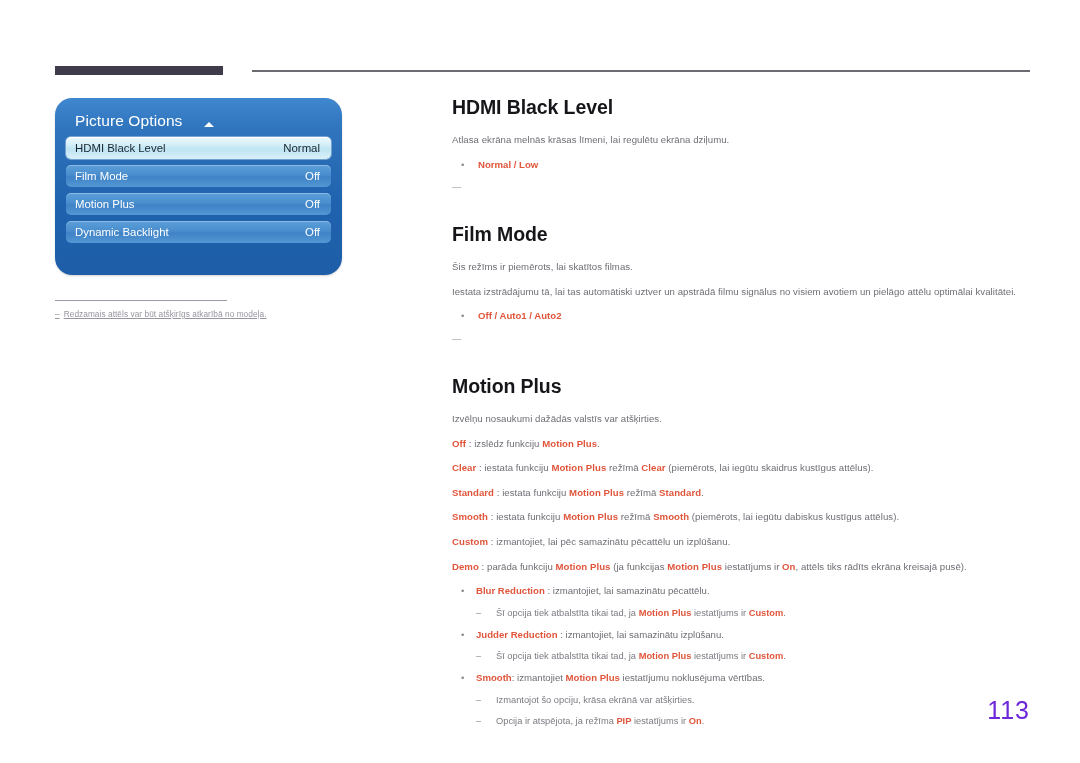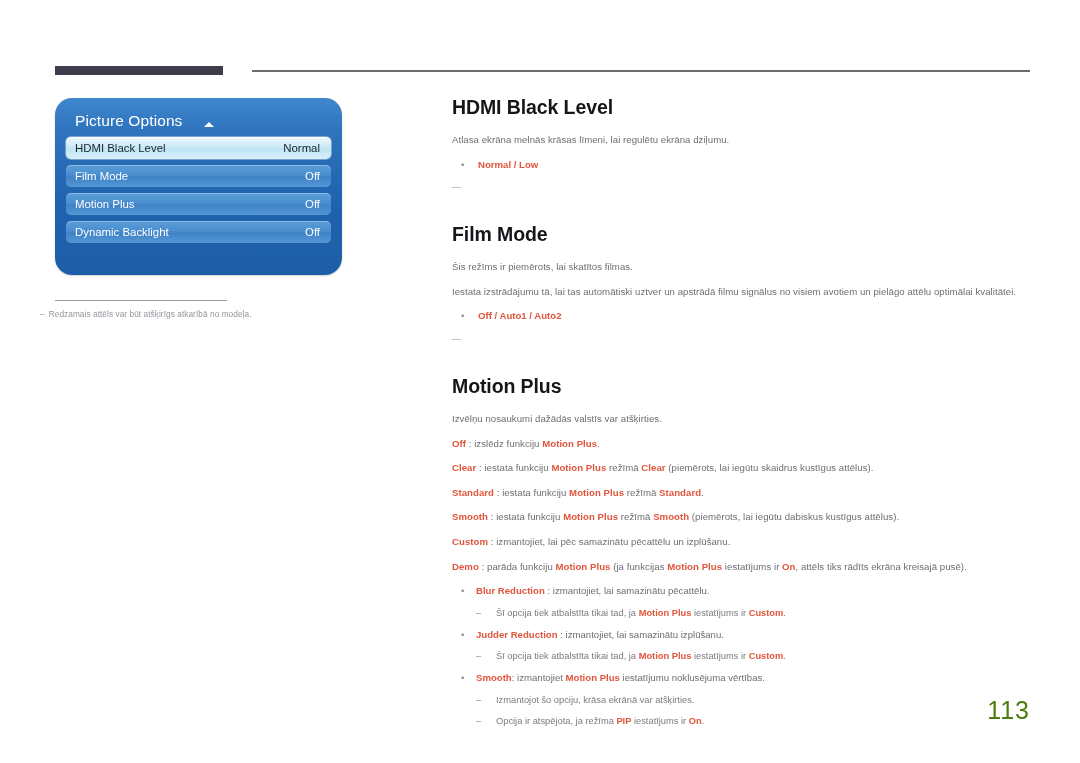--- a/index.html
+++ b/index.html
@@ -81,25 +81,26 @@
   .osd-row .val { font-size: 11.4px; }
 
   .osd-note-rule {
     position: absolute;
     left: 55px; top: 300px;
     width: 172px; height: 1px;
     background: #9d9aa5;
   }
   .osd-note {
     position: absolute;
-    left: 40px; top: 309px;
+    left: 55px; top: 309px;
     width: 300px;
     font-size: 8.3px;
     color: #97959e;
     letter-spacing: .05px;
+    text-decoration: underline;
   }
   .osd-note .dash { margin-right: 4px; }
 
   
   .content {
     position: absolute;
     left: 452px; top: 96px;
     width: 578px;
   }
   h2.sec {
@@ -171,21 +172,21 @@
   }
 
   .block { margin-bottom: 0; }
   .gap-lg { height: 19px; }
 
   
   .page-no {
     position: absolute;
     right: 50px; bottom: 38px;
     font-size: 25px;
-    color: #4d7c0f;
+    color: #6d28d9;
     letter-spacing: 1px;
   }
 </style>
 </head>
 <body>
 
 <div id="page">
 
   <div class="rule-thick"></div>
   <div class="rule-thin"></div>

